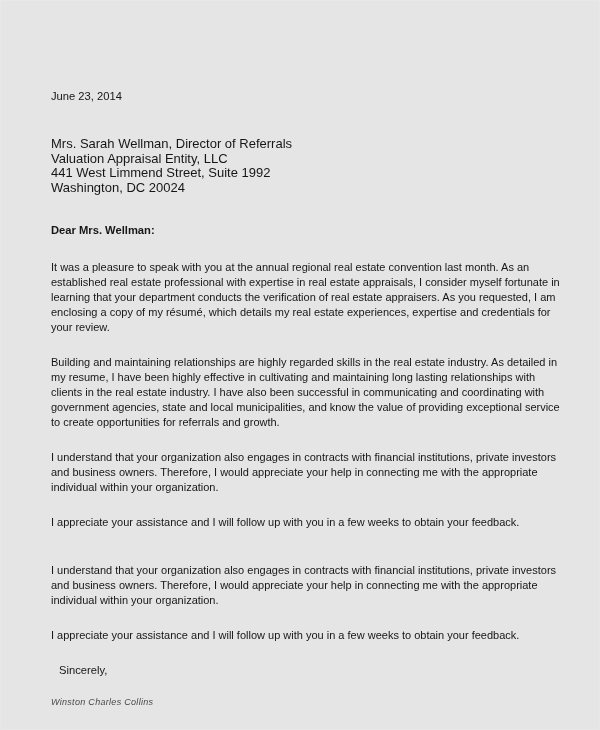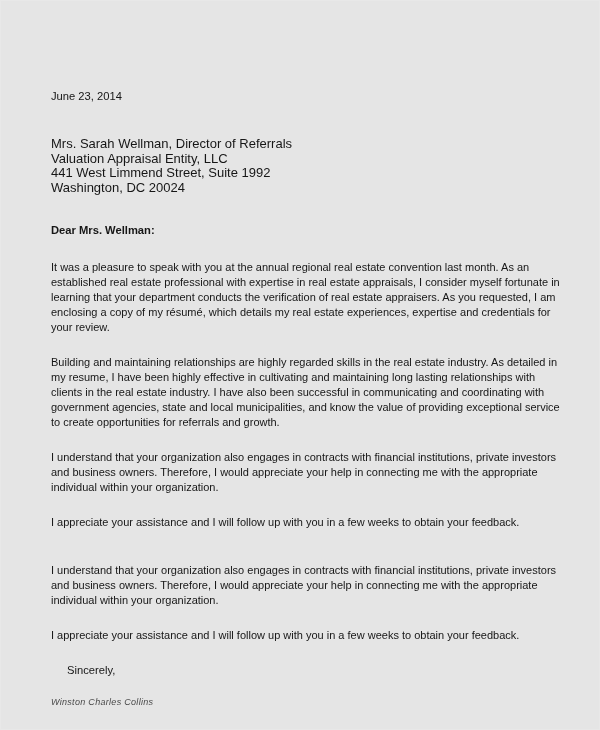--- a/index.html
+++ b/index.html
@@ -52,21 +52,21 @@
   }
   .body-par.one-line {
     margin-bottom: 20px;
   }
   .spacer-gap {
     height: 13px;
   }
   .closing {
     font-size: 11.2px;
     line-height: 15px;
-    margin: 0 0 18px 16px;
+    margin: 0 0 18px 8px;
   }
   .signature-script {
     font-family: Liberation Sans, sans-serif;
     font-style: italic;
     font-size: 9px;
     letter-spacing: 0.3px;
     color: #4a4a4a;
     margin: 0 0 22px 0;
     line-height: 12px;
   }

